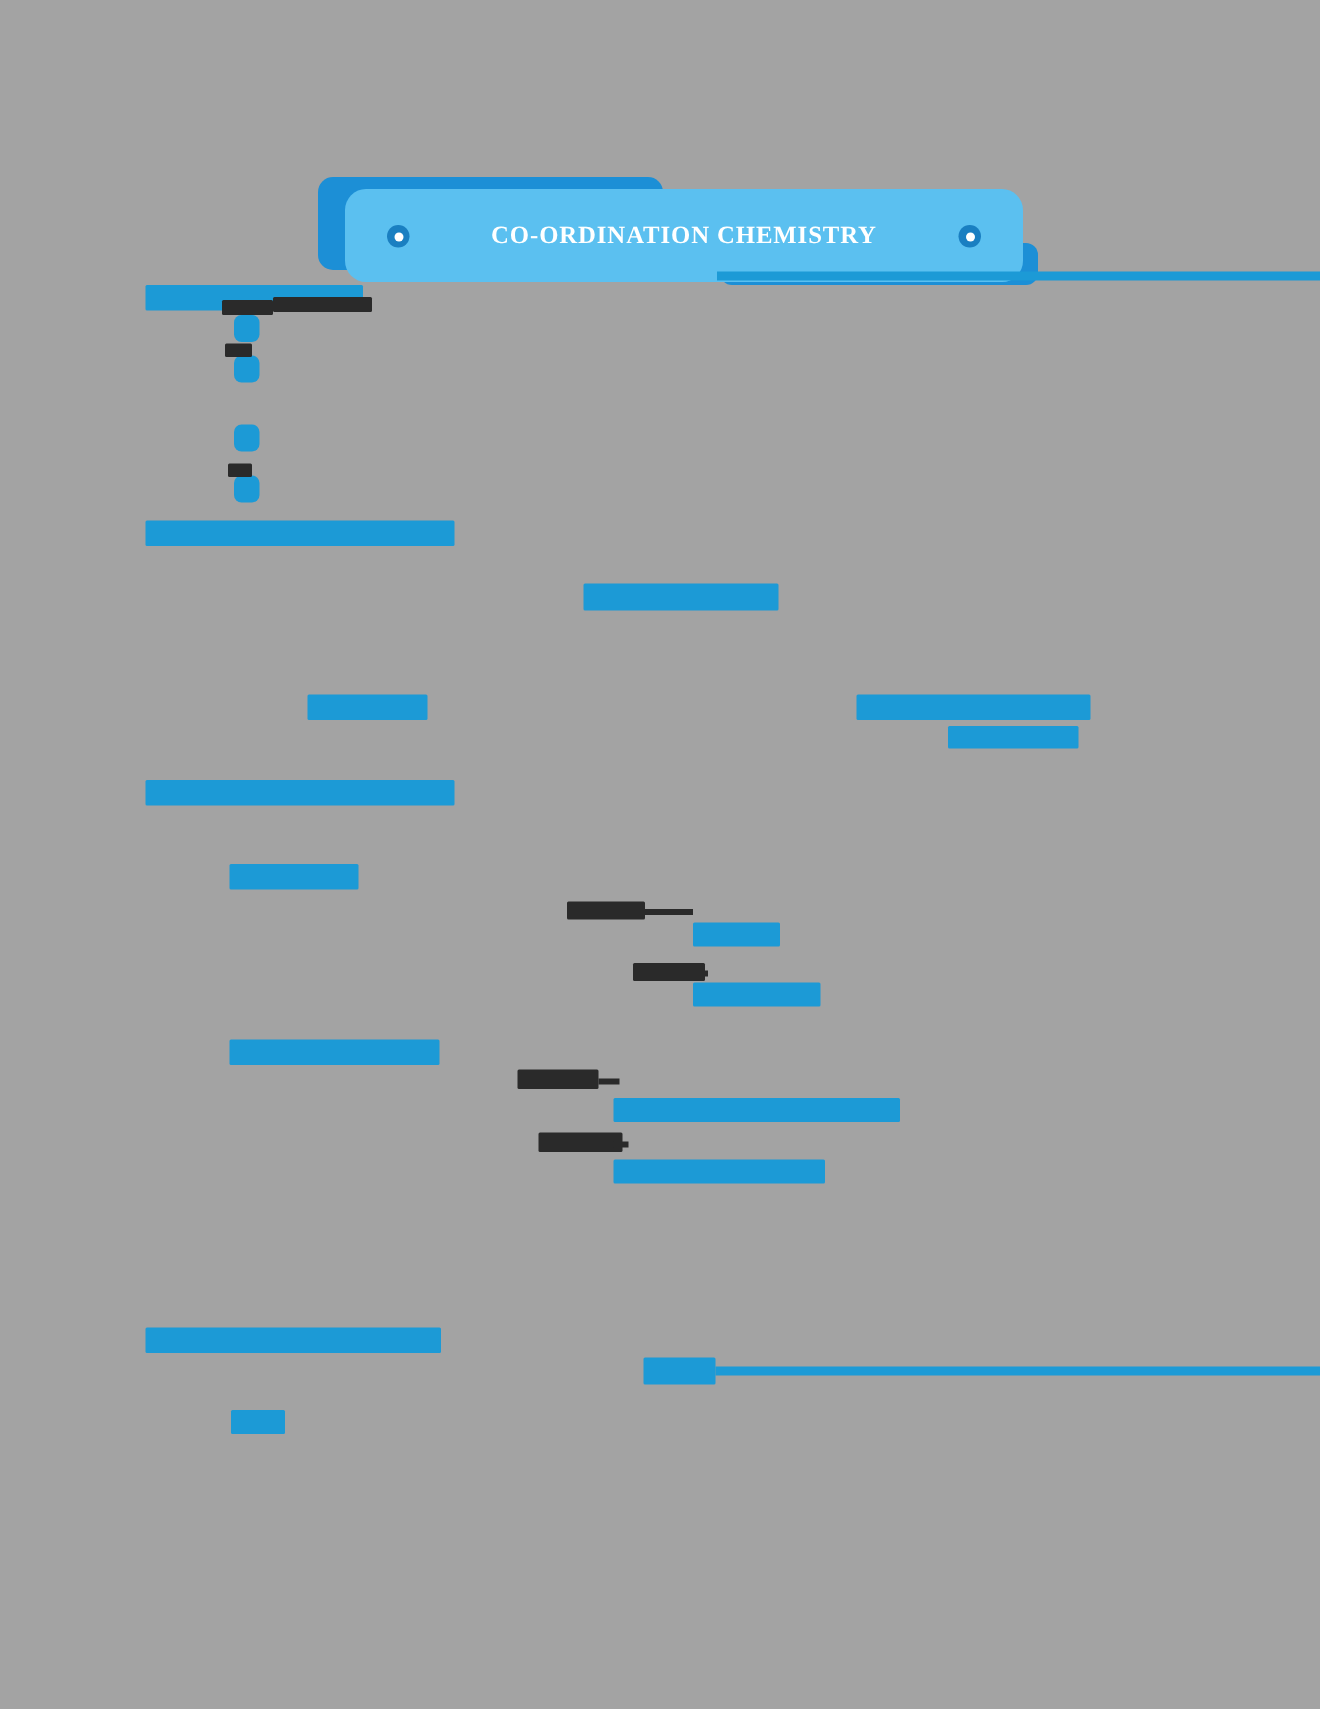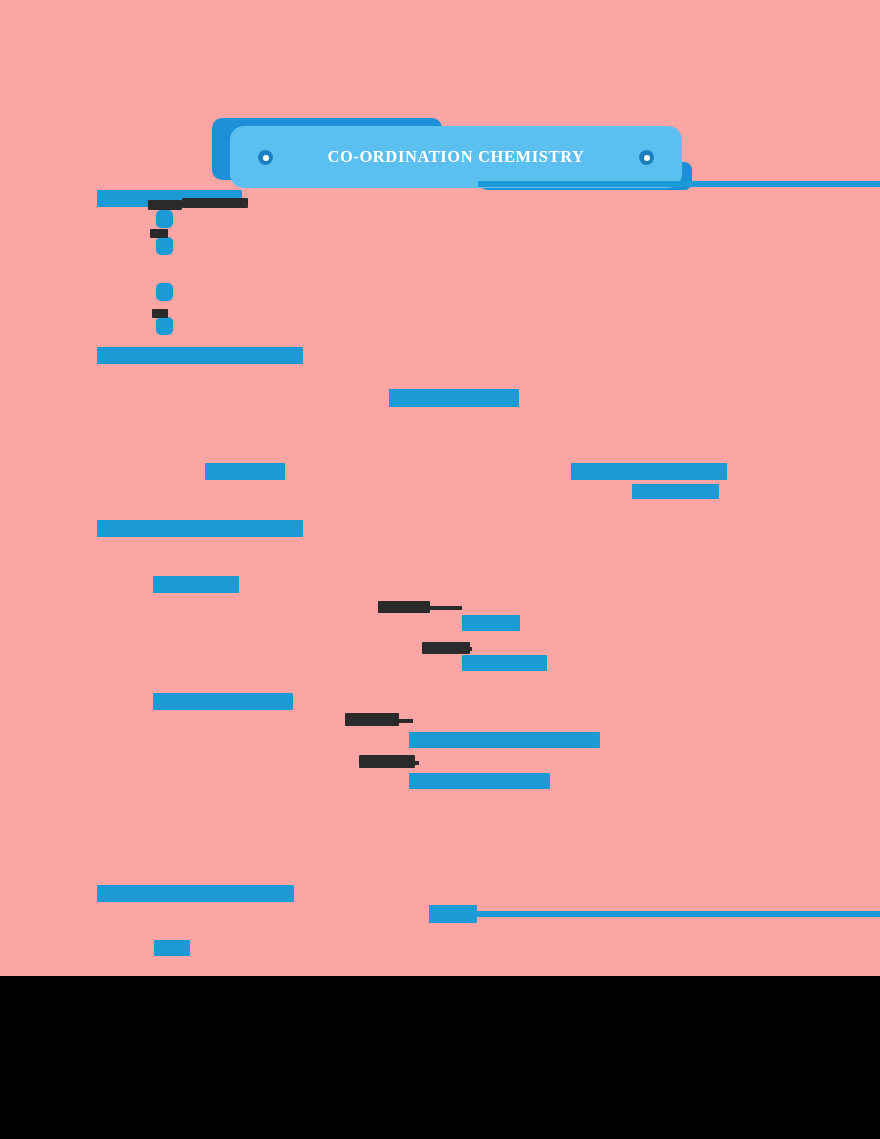--- a/index.html
+++ b/index.html
@@ -6,22 +6,22 @@
     margin: 0;
     padding: 0;
     background: #000000;
   }
   body {
     font-family: "Liberation Sans", sans-serif;
   }
   #page {
     position: relative;
     width: 880px;
-    height: 976px;
-    background: #fca5a5;
+    height: 1139px;
+    background: #a3a3a3;
     overflow: hidden;
   }
 
   
   #ribbon {
     position: absolute;
     left: 212px;
     top: 112px;
     width: 470px;
     height: 80px;

